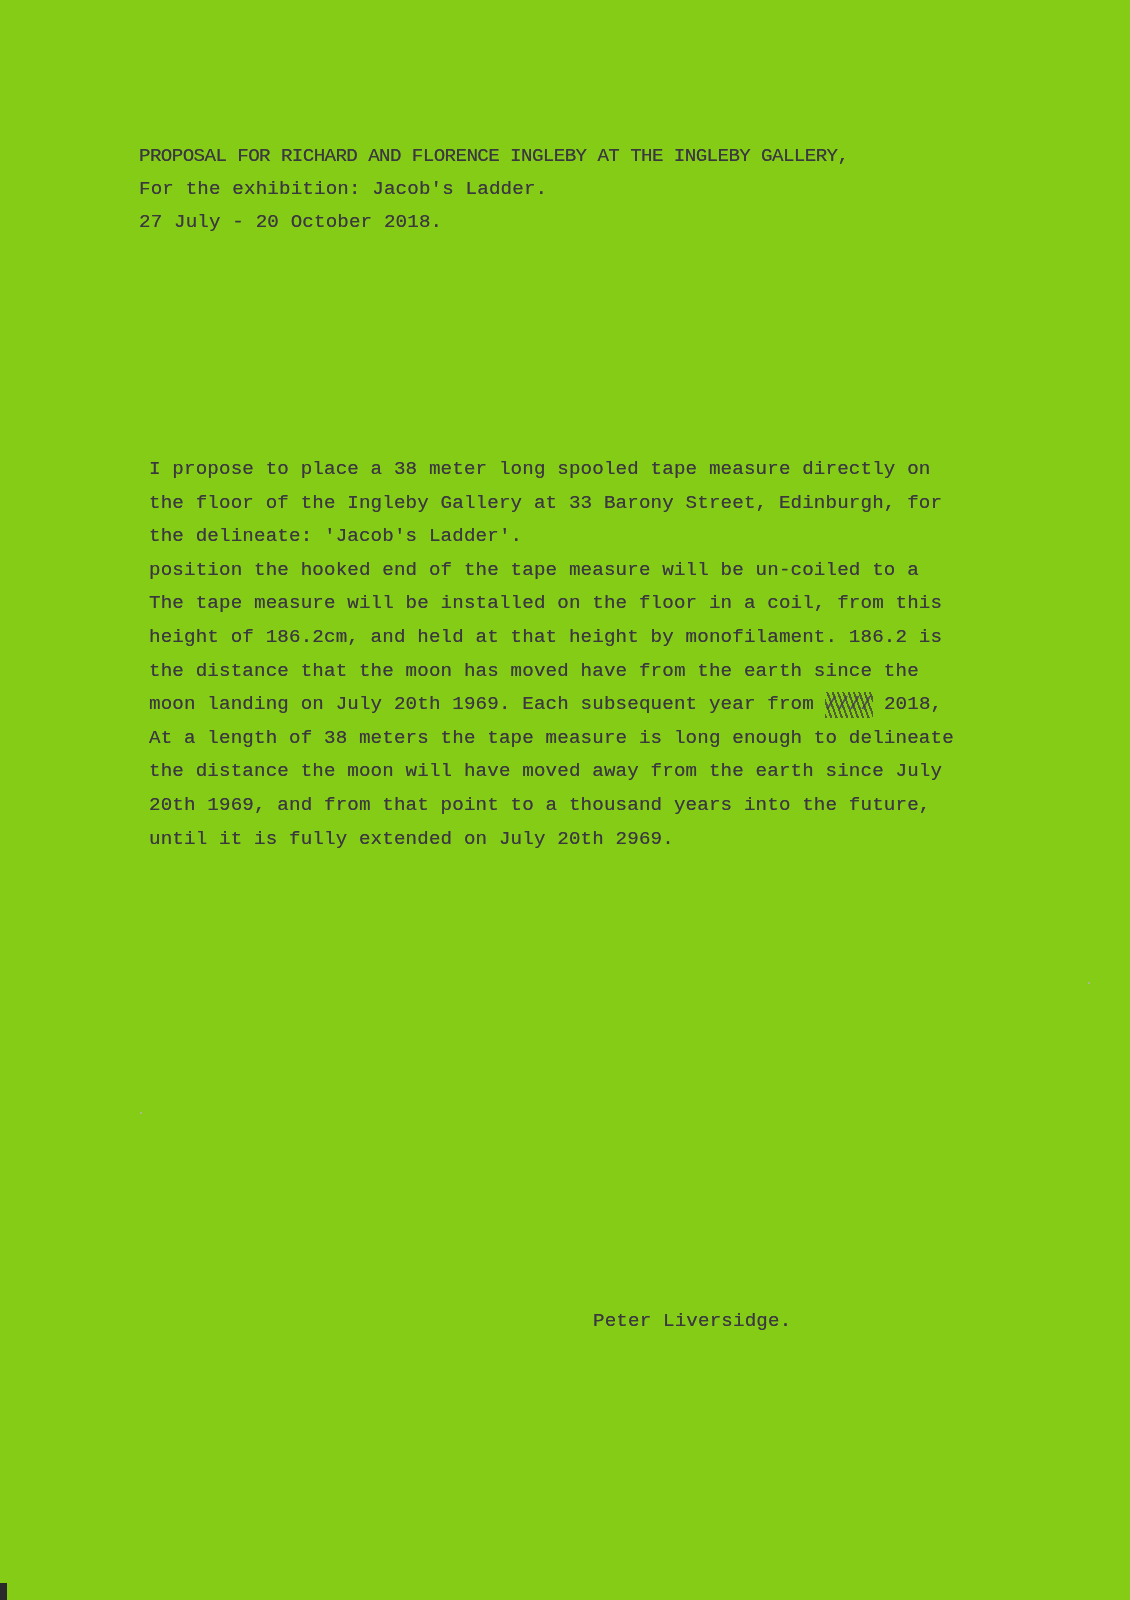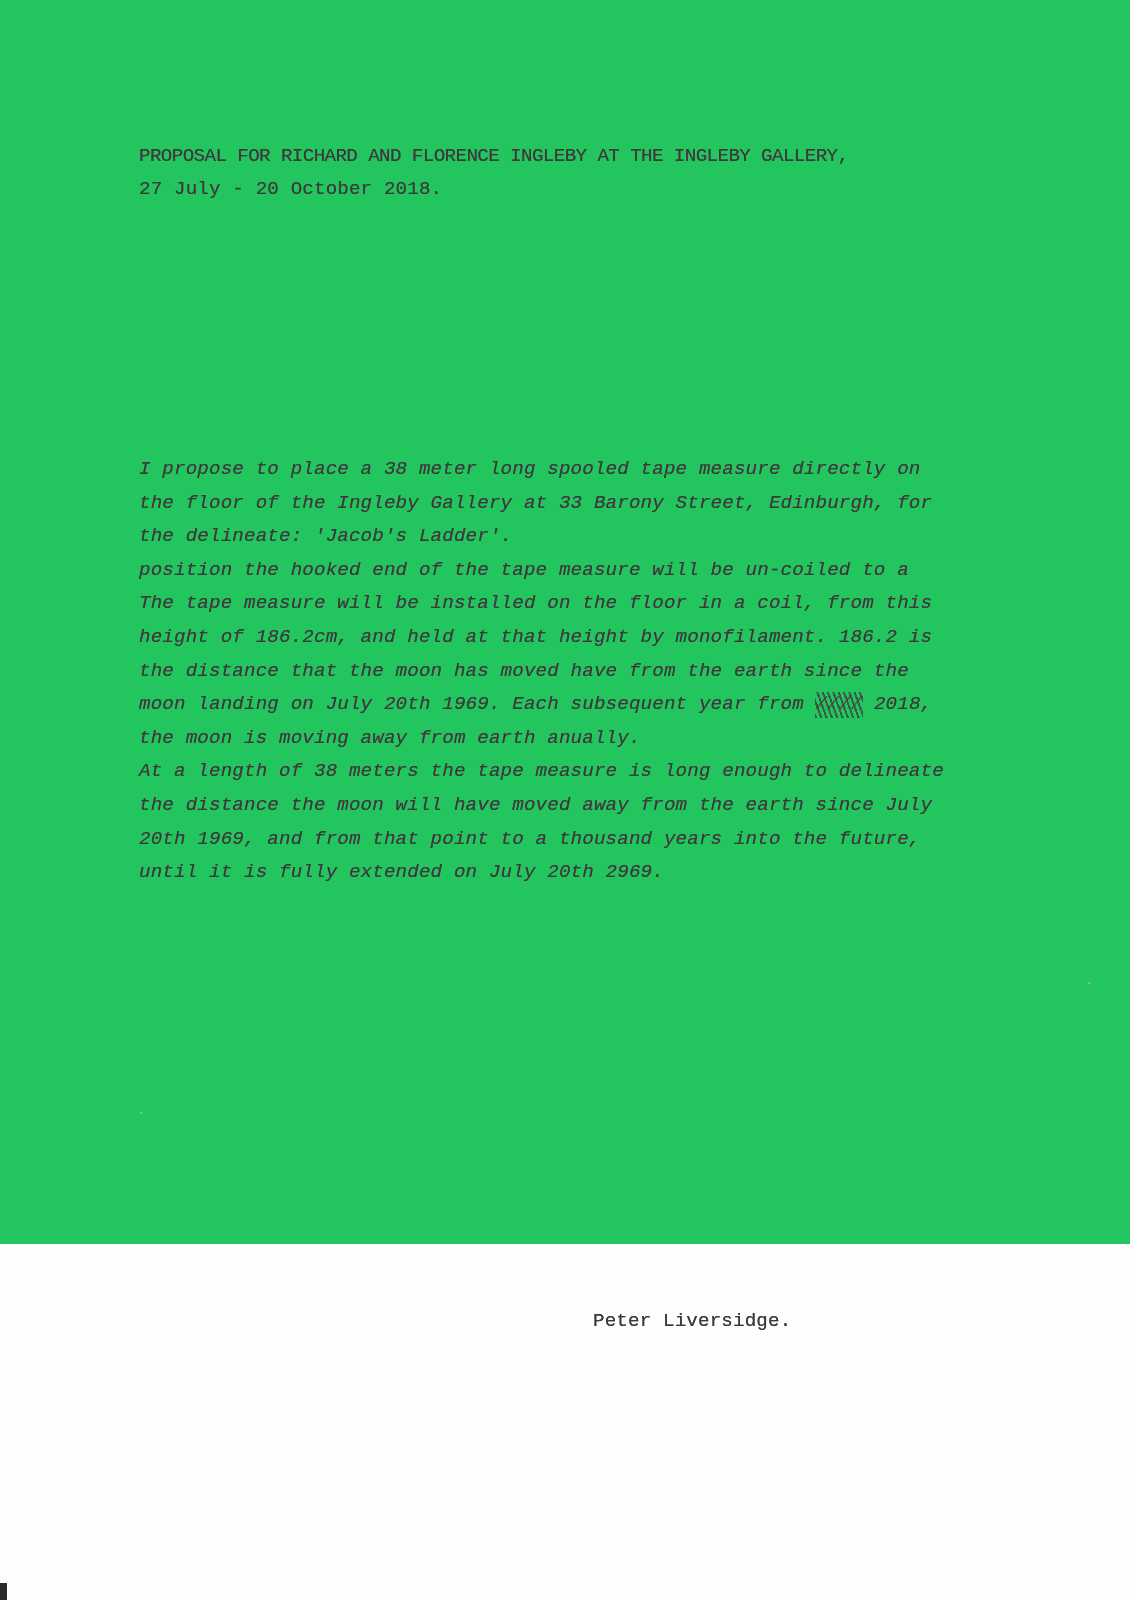--- a/index.html
+++ b/index.html
@@ -12,37 +12,37 @@
       height: 1600px;
       position: relative;
       overflow: hidden;
       background: #fdfdfd;
     }
     .page {
       position: absolute;
       left: 0;
       top: 0;
       width: 1130px;
-      height: 1244px;
-      background: #22c55e;
+      height: 1600px;
+      background: #84cc16;
     }
     .typed {
       font-family: "Liberation Mono", "DejaVu Sans Mono", monospace;
       color: #3a3a3a;
       font-size: 19.2px;
       letter-spacing: 0.15px;
       white-space: pre;
       position: absolute;
       left: 139px;
       text-shadow: 0 0 0.4px #555;
     }
     .header-line { line-height: 33px; }
     .body-line { line-height: 33.6px; }
     .header-block { position: absolute; left: 139px; top: 140px; }
-    .body-block { position: absolute; left: 139px; top: 453px; font-style: italic; }
+    .body-block { position: absolute; left: 149px; top: 453px; }
     .header-block .typed, .body-block .typed {
       position: static;
       display: block;
     }
     .caps { letter-spacing: -0.6px; }
     .strike {
       position: relative;
       display: inline-block;
       color: #555;
     }
@@ -75,33 +75,33 @@
       border-radius: 1px;
     }
   </style>
 </head>
 <body>
 
 <div class="page">
 
   <div class="header-block">
     <span class="typed header-line caps">PROPOSAL FOR RICHARD AND FLORENCE INGLEBY AT THE INGLEBY GALLERY,</span>
+    <span class="typed header-line">For the exhibition: Jacob's Ladder.</span>
     <span class="typed header-line">27 July - 20 October 2018.</span>
   </div>
 
   <div class="body-block">
     <span class="typed body-line">I propose to place a 38 meter long spooled tape measure directly on</span>
     <span class="typed body-line">the floor of the Ingleby Gallery at 33 Barony Street, Edinburgh, for</span>
     <span class="typed body-line">the delineate: 'Jacob's Ladder'.</span>
     <span class="typed body-line">position the hooked end of the tape measure will be un-coiled to a</span>
     <span class="typed body-line">The tape measure will be installed on the floor in a coil, from this</span>
     <span class="typed body-line">height of 186.2cm, and held at that height by monofilament. 186.2 is</span>
     <span class="typed body-line">the distance that the moon has moved have from the earth since the</span>
     <span class="typed body-line"><span>moon landing on July 20th 1969. Each subsequent year from </span><span class="strike">////</span><span> 2018,</span></span>
-    <span class="typed body-line">the moon is moving away from earth anually.</span>
     <span class="typed body-line">At a length of 38 meters the tape measure is long enough to delineate</span>
     <span class="typed body-line">the distance the moon will have moved away from the earth since July</span>
     <span class="typed body-line">20th 1969, and from that point to a thousand years into the future,</span>
     <span class="typed body-line">until it is fully extended on July 20th 2969.</span>
   </div>
 
   <span class="typed signature">Peter Liversidge.</span>
 
   <div class="speck" style="left:1088px; top:982px;"></div>
   <div class="speck" style="left:140px; top:1112px;"></div>

